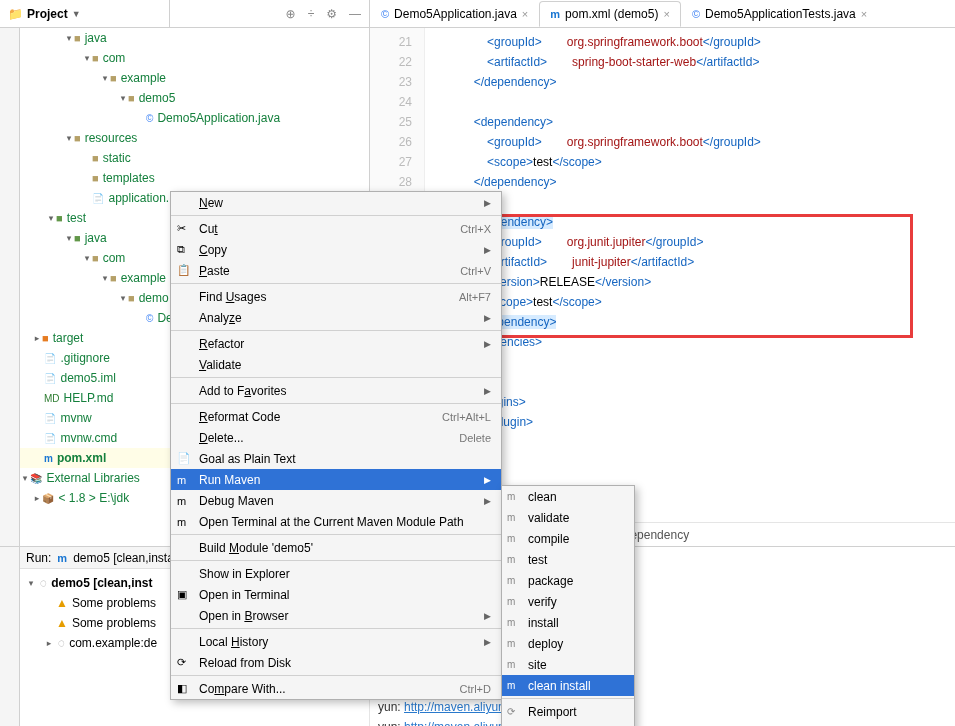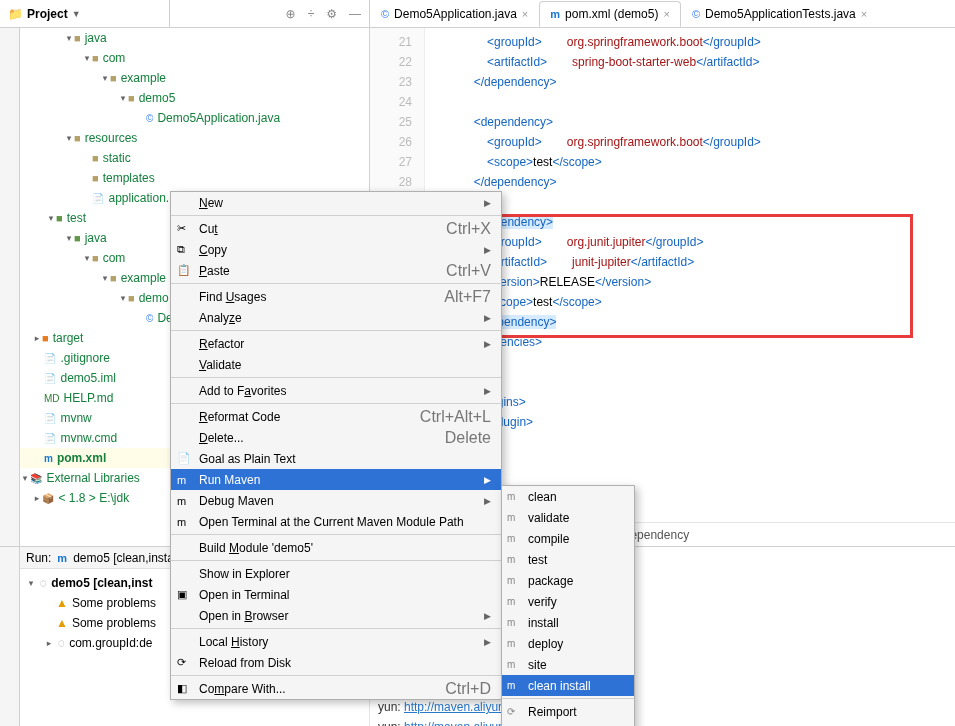--- a/index.html
+++ b/index.html
@@ -47,21 +47,21 @@
 .spin { color:#888; }
 .run-out { flex:1; font-family:"Consolas",monospace; font-size:12px; line-height:20px; padding:50px 0 0 8px; color:#333; overflow:hidden; }
 .link { color:#2979cc; text-decoration:underline; }
 .run-header { position:absolute; top:0; left:0; right:0; height:22px; background:#f5f5f5; border-bottom:1px solid #e0e0e0; display:flex; align-items:center; padding-left:6px; gap:6px; }
 
 .ctx-menu { position:absolute; top:191px; left:170px; width:332px; background:#f5f5f5; border:1px solid #b0b0b0; box-shadow:3px 3px 8px rgba(0,0,0,0.25); z-index:50; }
 .ctx-item { display:flex; align-items:center; height:21px; padding:0 10px 0 28px; position:relative; cursor:pointer; }
 .ctx-item.sel { background:#2f72d6; color:#fff; }
 .ctx-sep { height:1px; background:#d0d0d0; margin:2px 0; }
 .ctx-icon { position:absolute; left:6px; font-size:11px; }
-.ctx-short { margin-left:auto; color:#777; font-size:16px; }
+.ctx-short { margin-left:auto; color:#777; font-size:11px; }
 .ctx-arrow { margin-left:auto; font-size:9px; color:#666; }
 .ctx-item.sel .ctx-arrow { color:#fff; }
 .sub-menu { position:absolute; top:485px; left:501px; width:134px; background:#f5f5f5; border:1px solid #b0b0b0; box-shadow:3px 3px 8px rgba(0,0,0,0.25); z-index:60; }
 .sub-item { display:flex; align-items:center; height:21px; padding:0 8px 0 26px; position:relative; cursor:pointer; }
 .sub-item.sel { background:#2f72d6; color:#fff; }
 .sub-icon { position:absolute; left:5px; color:#888; font-size:10px; }
 .sub-item.sel .sub-icon { color:#fff; }
 .red-box { position:absolute; border:3px solid #e83c3c; pointer-events:none; z-index:40; }
 u.letter { text-decoration:underline; }
 </style>
@@ -280,21 +280,21 @@
         <span class="warn">▲</span>
         <span>Some problems</span>
       </div>
     <div class="run-row" style="padding-left:36px">
         <span class="warn">▲</span>
         <span>Some problems</span>
       </div>
     <div class="run-row" style="padding-left:24px">
         <span class="tw">▸</span>
         <span class="spin">◌</span>
-        <span>com.groupId:de</span>
+        <span>com.example:de</span>
       </div>
   </div>
   <div class="run-out">
     <div>plugin:3.1:testCompile (default-testCompile)</div>
     <div>recompiling the module!</div>
     <div>file to F:\idea\code\demo5\target\test-class</div>
     <div>&nbsp;</div>
     <div>plugin:2.18.1:test (default-test) @ demo5 --</div>
     <div><span>yun: </span><span class="link">http://maven.aliyun.com/nexus/content/</span></div>
     <div><span>yun: </span><span class="link">http://maven.aliyun.com/nexus/content/g</span></div>

